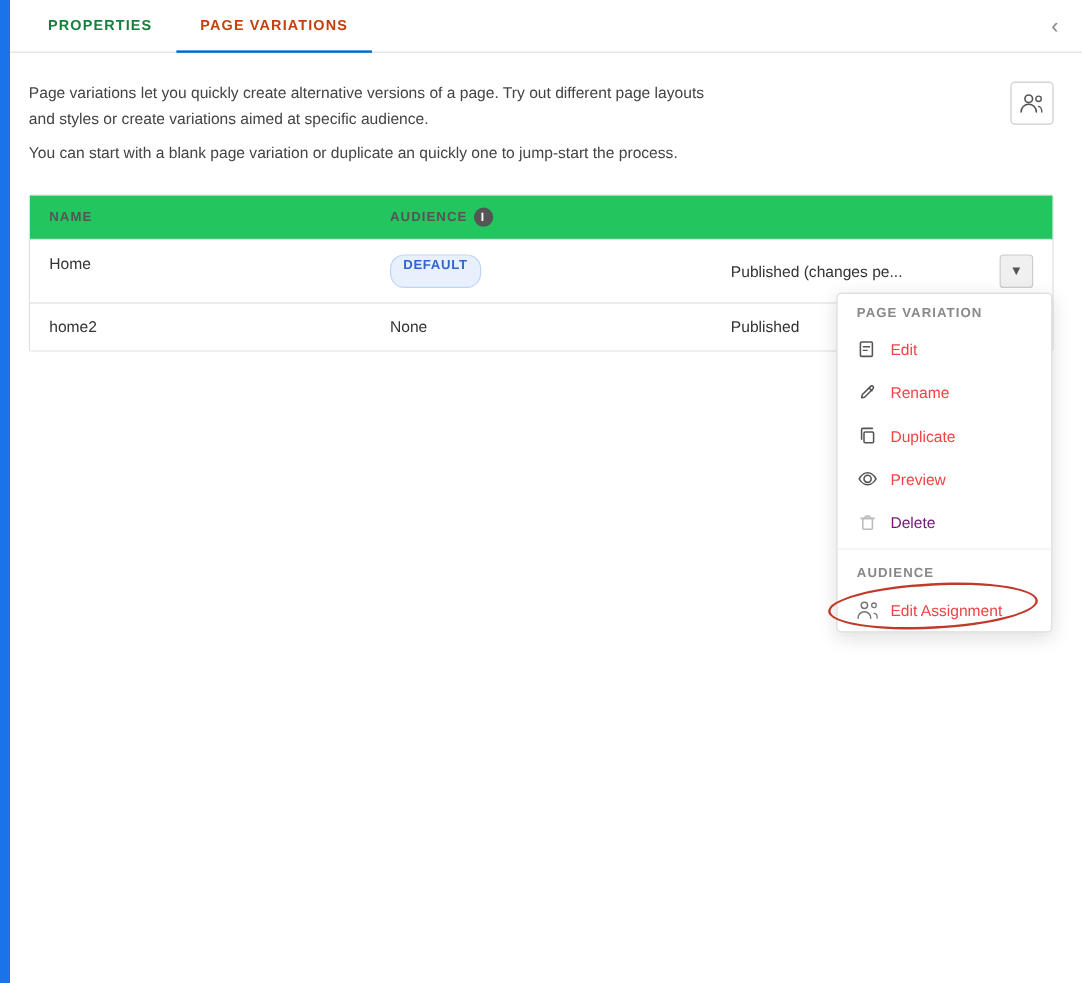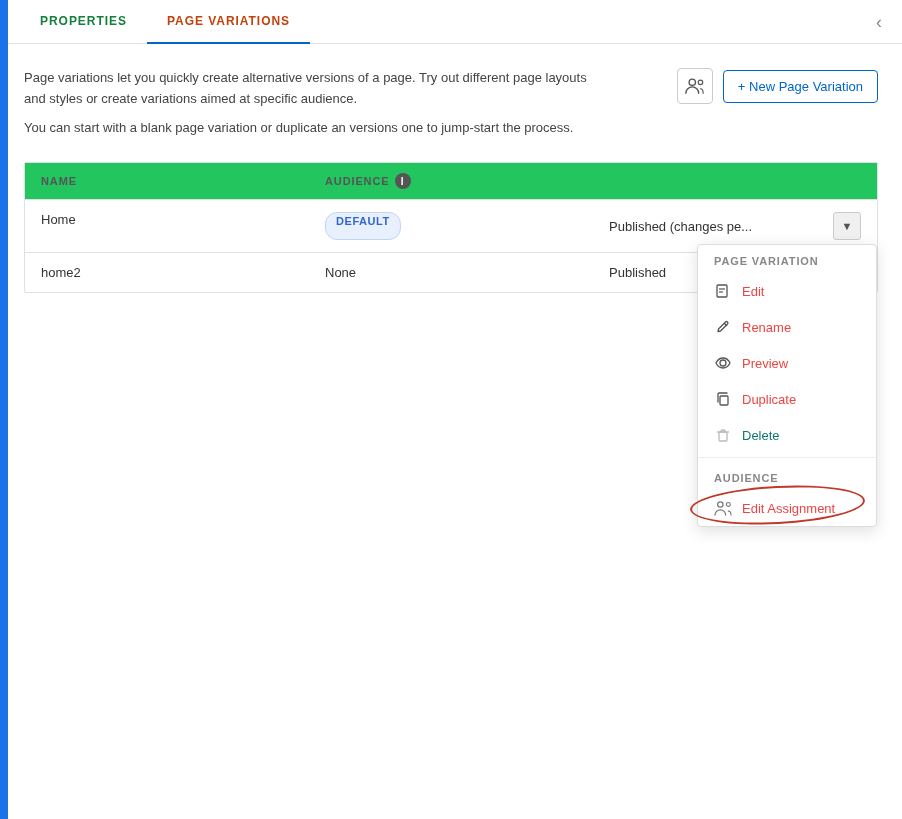--- a/index.html
+++ b/index.html
@@ -246,33 +246,32 @@
   <div class="tab">PROPERTIES</div>
   <div class="tab active">PAGE VARIATIONS</div>
   <div class="tab-close">‹</div>
 </div>
 
 <div class="content">
 
   <div class="header-row">
     <div class="description">
       <p>Page variations let you quickly create alternative versions of a page. Try out different page layouts and styles or create variations aimed at specific audience.</p>
-      <p style="margin-top:8px;">You can start with a blank page variation or duplicate an versions one to jump-start the process.</p>
+      <p style="margin-top:8px;">You can start with a blank page variation or duplicate an quickly one to jump-start the process.</p>
     </div>
     <div class="header-actions">
       <button class="icon-btn">
 
         <svg width="20" height="18" viewBox="0 0 22 18" fill="none" xmlns="http://www.w3.org/2000/svg">
           <circle cx="8" cy="5" r="3.5" stroke="#555" stroke-width="1.5"></circle>
           <path d="M1 17c0-3.866 3.134-7 7-7s7 3.134 7 7" stroke="#555" stroke-width="1.5" stroke-linecap="round"></path>
           <circle cx="17" cy="5" r="2.5" stroke="#555" stroke-width="1.3"></circle>
           <path d="M20 17c0-2.761-1.343-5-3-5" stroke="#555" stroke-width="1.3" stroke-linecap="round"></path>
         </svg>
       </button>
-      <button class="new-variation-btn">+ New Page Variation</button>
     </div>
   </div>
 
   <div class="table-container">
 
     <div class="table-header">
       <div class="col-header">
         <span>NAME</span>
       </div>
       <div class="col-header">
@@ -317,46 +316,46 @@
               <path d="M3 12.5l2.5-.5 7-7a1.414 1.414 0 00-2-2l-7 7-.5 2.5z" stroke="#555" stroke-width="1.3" stroke-linejoin="round"></path>
               <line x1="9" y1="4" x2="12" y2="7" stroke="#555" stroke-width="1.3"></line>
             </svg>
           </span>
           <span>Rename</span>
         </div>
 
         <div class="dropdown-item">
           <span class="dropdown-icon">
             <svg width="16" height="16" viewBox="0 0 16 16" fill="none" xmlns="http://www.w3.org/2000/svg">
-              <circle cx="8" cy="8" r="3" stroke="#555" stroke-width="1.3"></circle>
-              <path d="M1 8s2.5-5 7-5 7 5 7 5-2.5 5-7 5-7-5-7-5z" stroke="#555" stroke-width="1.3"></path>
-            </svg>
-          </span>
-          <span>Preview</span>
+              <rect x="5" y="5" width="8" height="9" rx="1" stroke="#555" stroke-width="1.3"></rect>
+              <path d="M3 11V3a1 1 0 011-1h8" stroke="#555" stroke-width="1.3" stroke-linecap="round"></path>
+            </svg>
+          </span>
+          <span>Duplicate</span>
         </div>
 
         <div class="dropdown-item">
           <span class="dropdown-icon">
             <svg width="16" height="16" viewBox="0 0 16 16" fill="none" xmlns="http://www.w3.org/2000/svg">
-              <rect x="5" y="5" width="8" height="9" rx="1" stroke="#555" stroke-width="1.3"></rect>
-              <path d="M3 11V3a1 1 0 011-1h8" stroke="#555" stroke-width="1.3" stroke-linecap="round"></path>
-            </svg>
-          </span>
-          <span>Duplicate</span>
+              <circle cx="8" cy="8" r="3" stroke="#555" stroke-width="1.3"></circle>
+              <path d="M1 8s2.5-5 7-5 7 5 7 5-2.5 5-7 5-7-5-7-5z" stroke="#555" stroke-width="1.3"></path>
+            </svg>
+          </span>
+          <span>Preview</span>
         </div>
 
         <div class="dropdown-item disabled">
           <span class="dropdown-icon disabled">
             <svg width="16" height="16" viewBox="0 0 16 16" fill="none" xmlns="http://www.w3.org/2000/svg">
               <rect x="4" y="5" width="8" height="9" rx="1" stroke="#bbb" stroke-width="1.3"></rect>
               <line x1="2" y1="5" x2="14" y2="5" stroke="#bbb" stroke-width="1.3"></line>
               <path d="M6 5V4a1 1 0 011-1h2a1 1 0 011 1v1" stroke="#bbb" stroke-width="1.3"></path>
             </svg>
           </span>
-          <span style="color:#0f766e;">Delete</span>
+          <span style="color:#701a75;">Delete</span>
         </div>
 
         <hr class="dropdown-divider">
 
         <div class="dropdown-section-label">AUDIENCE</div>
 
         <div class="dropdown-item" style="position:relative;">
           <span class="dropdown-icon">
             <svg width="18" height="16" viewBox="0 0 20 18" fill="none" xmlns="http://www.w3.org/2000/svg">
               <circle cx="7" cy="5" r="3" stroke="#777" stroke-width="1.4"></circle>

